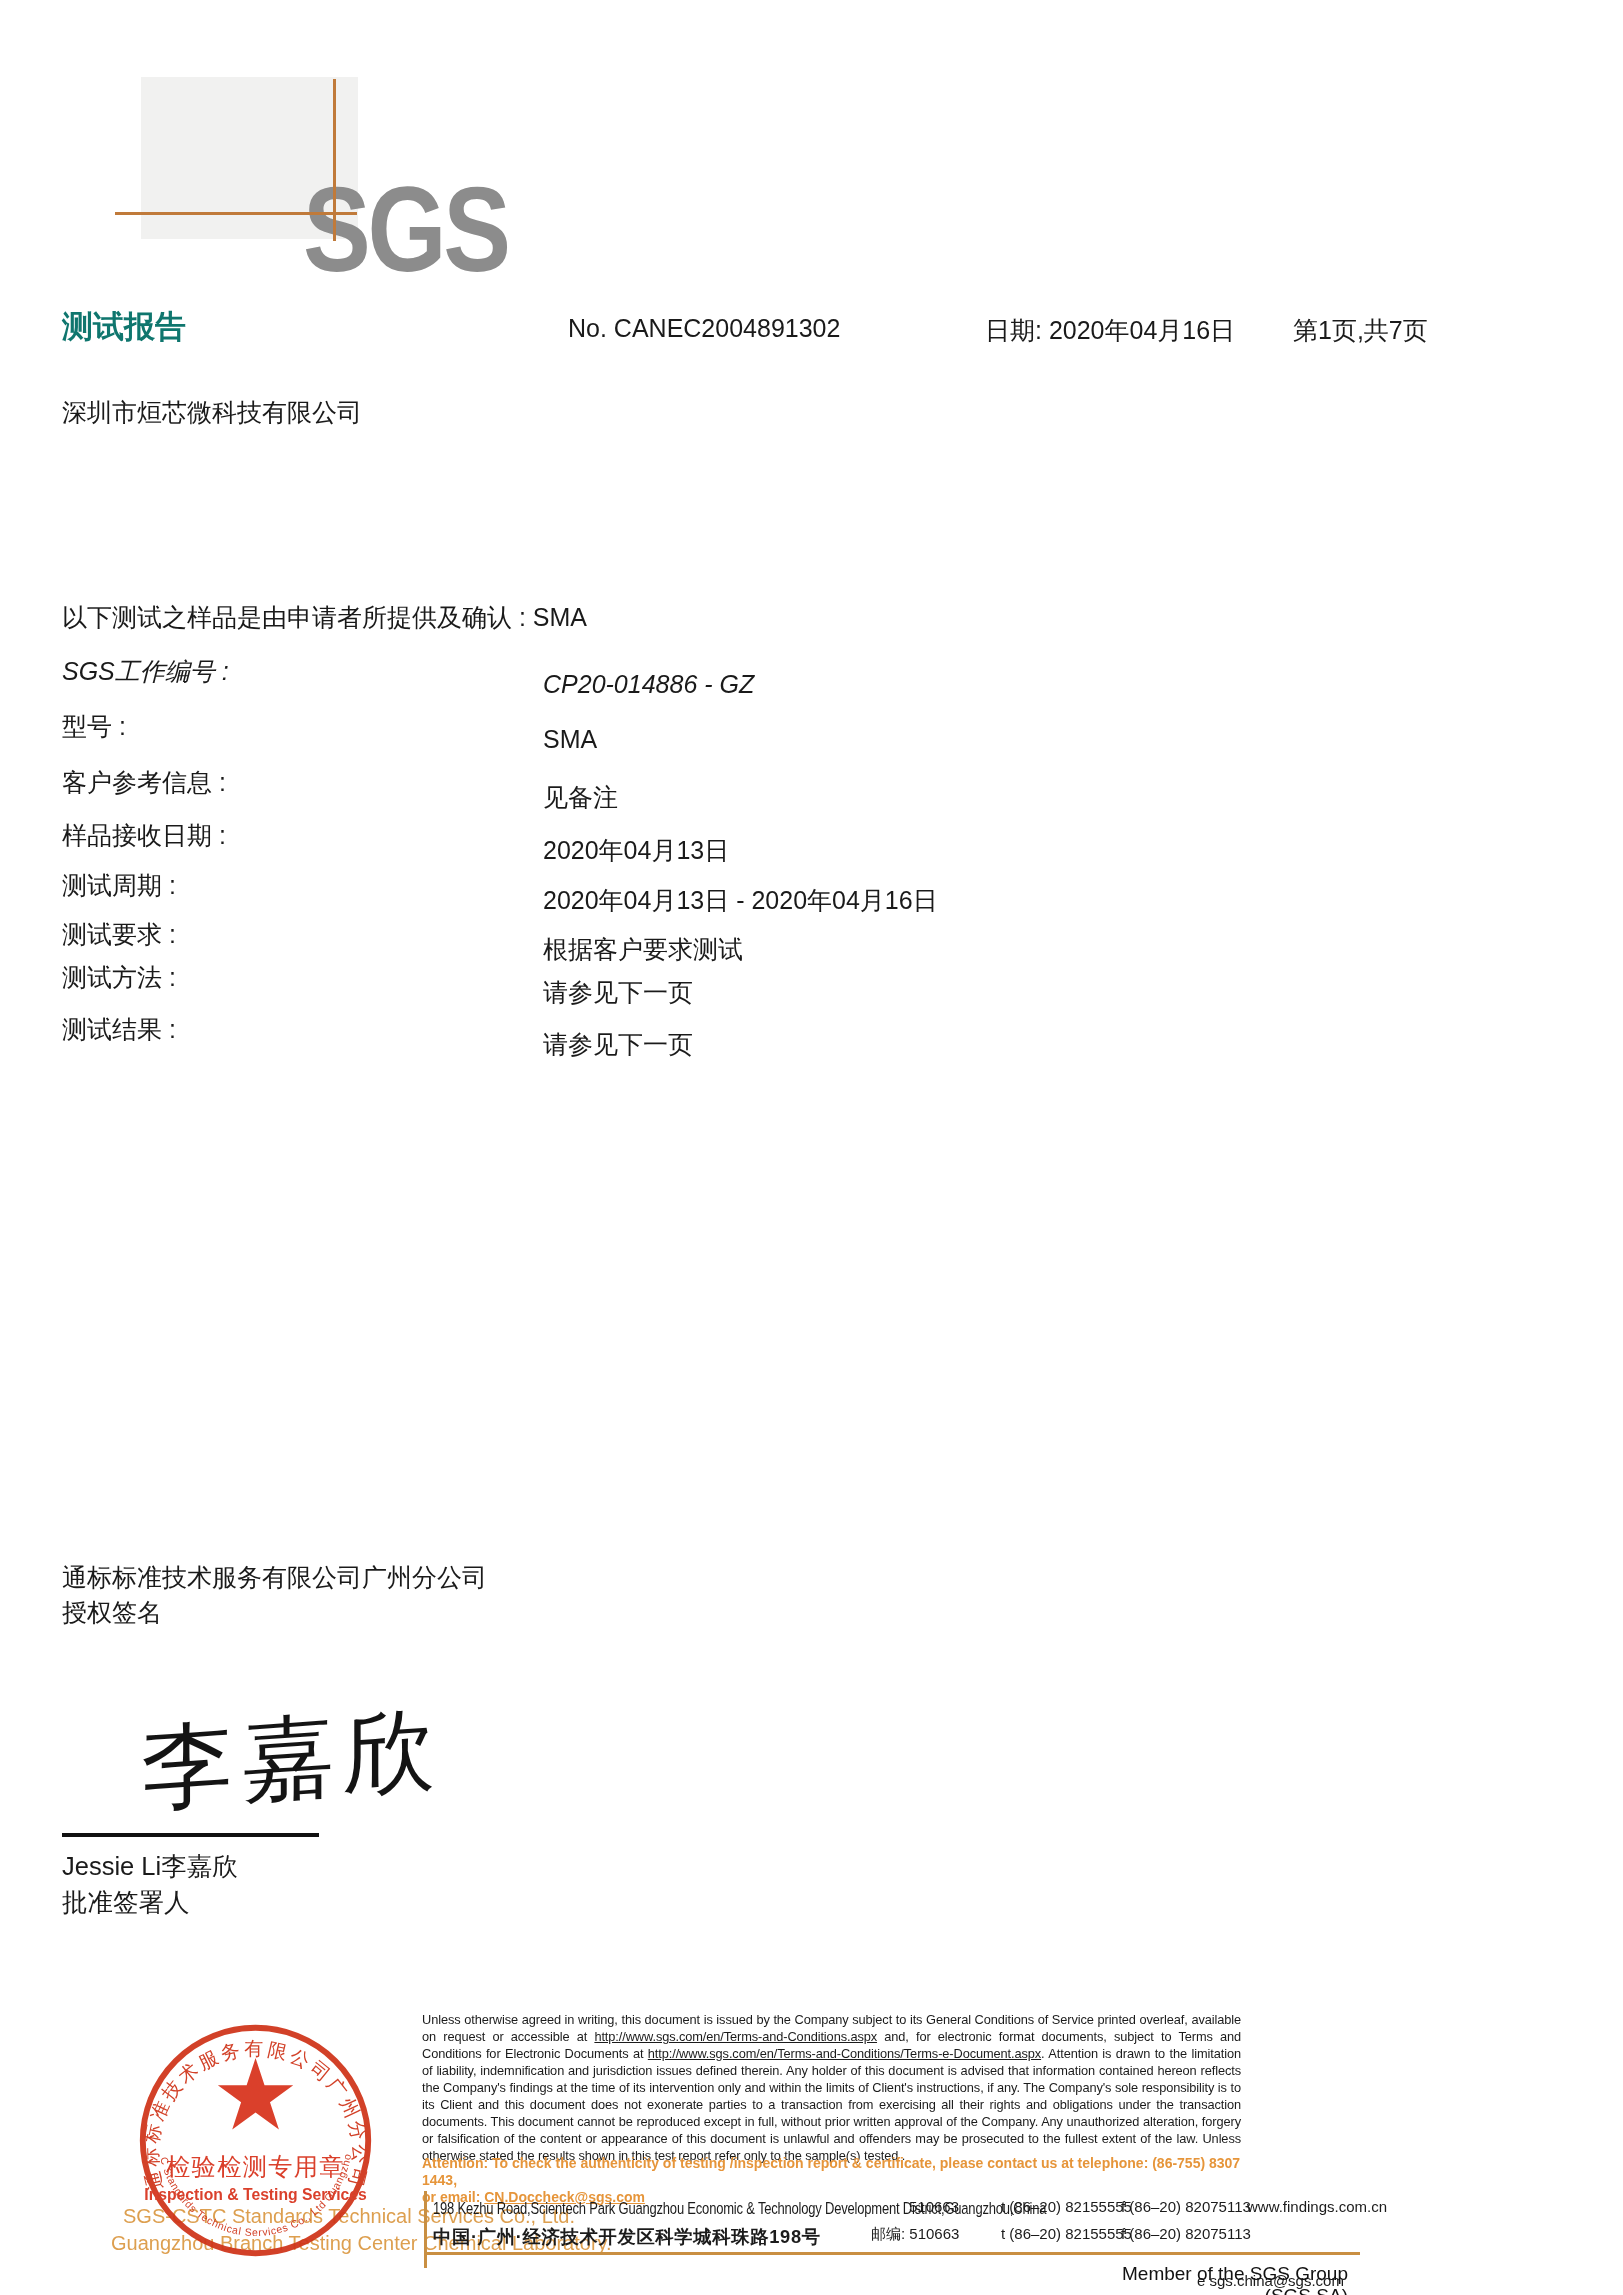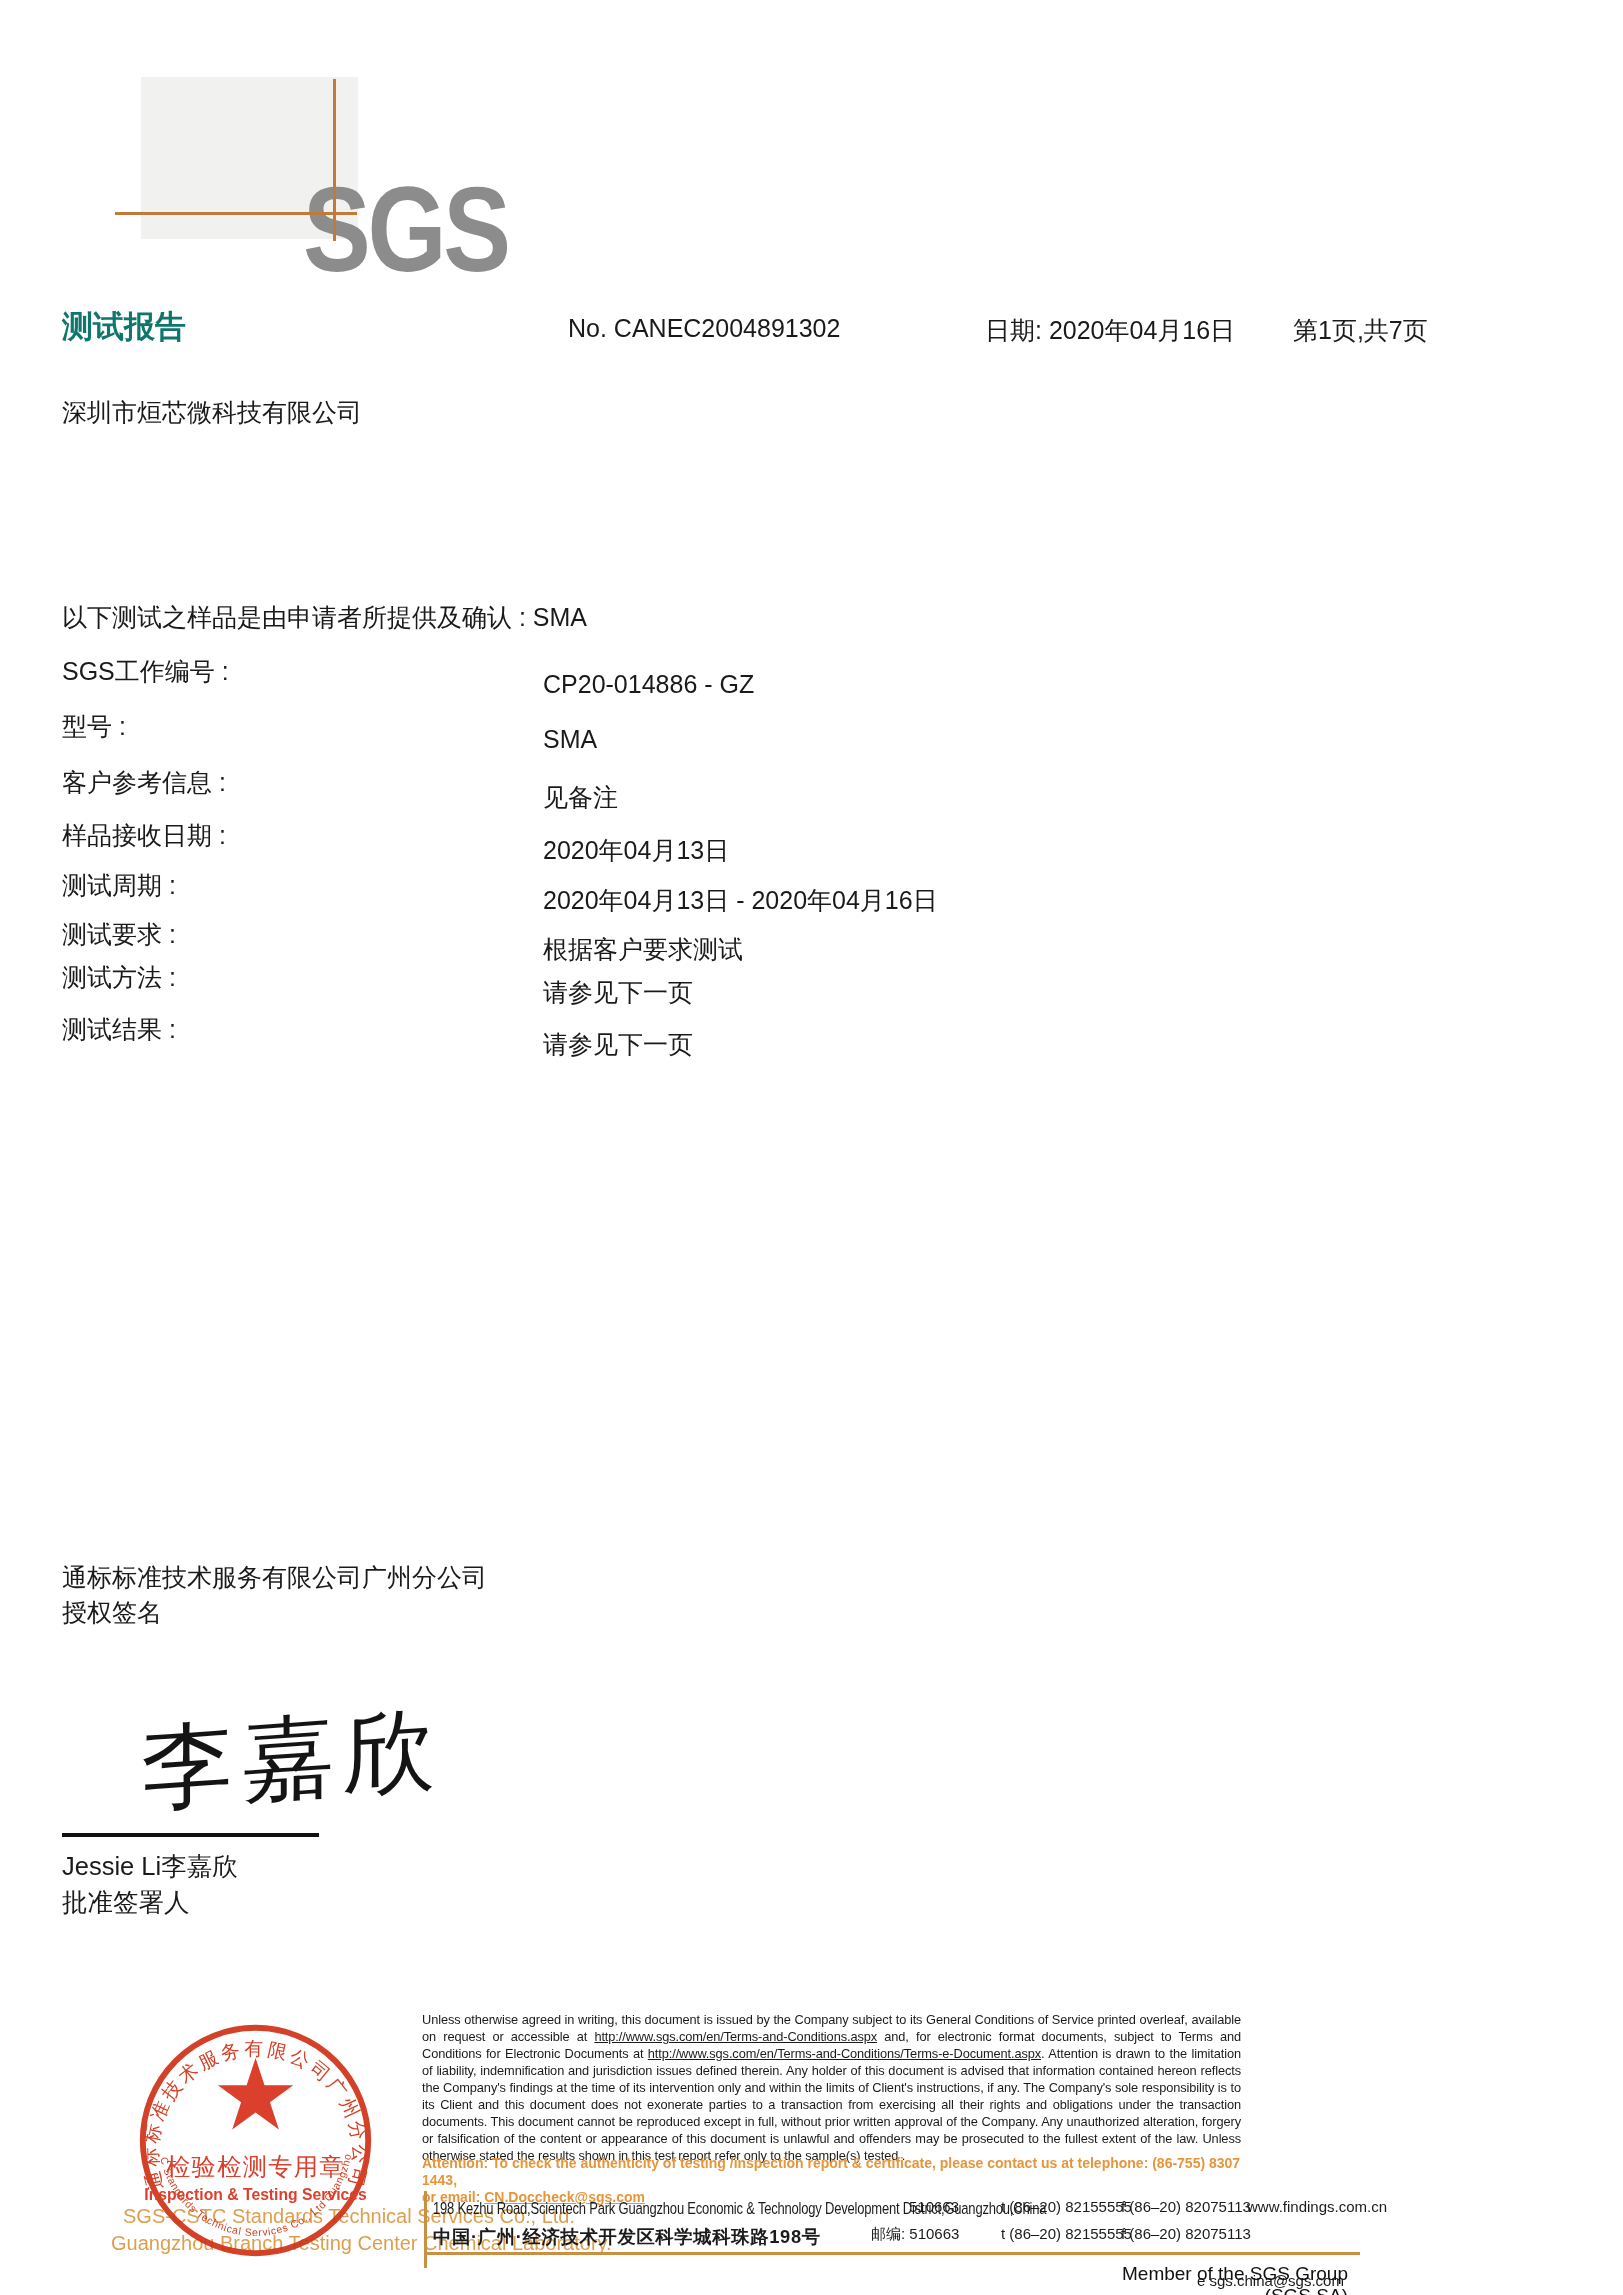--- a/index.html
+++ b/index.html
@@ -27,21 +27,21 @@
   .page-no  { left:1293px; top:314px; font-size:25px; }
 
   
   .applicant-name { left:62px; top:396px; font-size:25px; }
   .applicant-addr { left:62px; top:446px; font-size:25px; }
 
   
   .intro { left:62px; top:601px; font-size:25px; }
   .flabel { left:62px; font-size:25px; }
   .fvalue { left:543px; font-size:25px;margin-top:15px; }
-  .r0 { top:655px; } .r1 { top:710px; } .r2 { top:766px; } .r3 { top:819px; }
+  .r0 { top:655px;font-style:italic; } .r1 { top:710px; } .r2 { top:766px; } .r3 { top:819px; }
   .r4 { top:869px; } .r5 { top:918px; } .r6 { top:961px; } .r7 { top:1013px; }
 
   
   .sig-company { left:62px; top:1561px; font-size:25px; }
   .sig-auth    { left:62px; top:1596px; font-size:25px; }
   .handwriting {
     left:141px; top:1712px; font-size:92px; color:#141414;
     transform:rotate(-4deg) skewX(-4deg); letter-spacing:9.2px; line-height:1;
   }
   .sig-line { left:62px; top:1833px; width:257px; height:3.9px; background:#111; }

